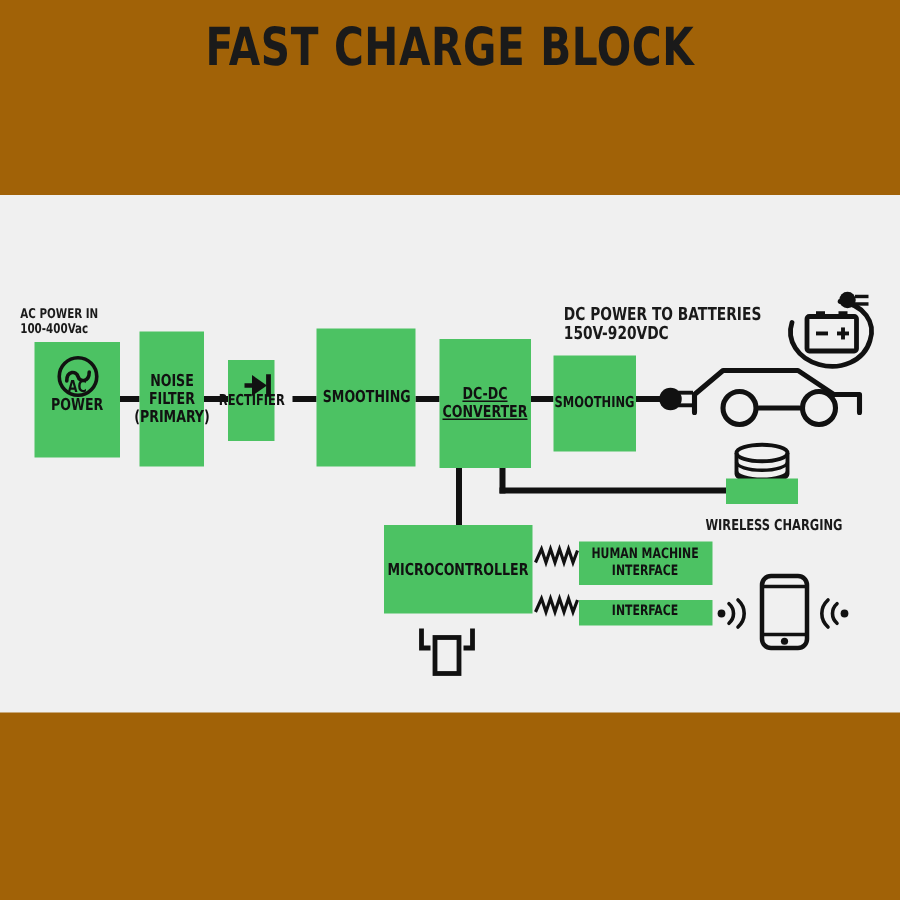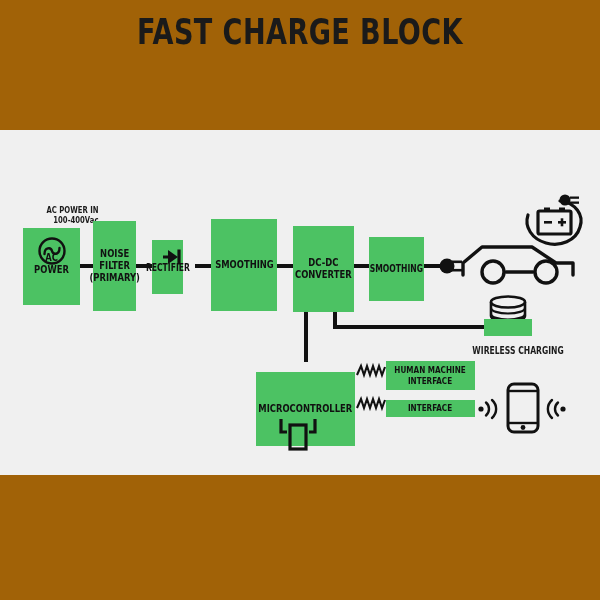--- a/index.html
+++ b/index.html
@@ -64,21 +64,21 @@
     transform: scaleX(0.85);
     white-space: pre-line;
   }
 
   
   .cap {
     position: absolute;
     color: #1a1a1a;
     font-weight: bold;
     font-family: "Liberation Sans Narrow", "DejaVu Sans Condensed", "Liberation Sans", sans-serif;
-    text-align: right;
+    text-align: left;
     line-height: 1.1;
     white-space: pre-line;
   }
   .cap span { display: block; transform: scaleX(0.85); }
 
   
   .wire {
     position: absolute;
     background: #111111;
   }
@@ -92,20 +92,24 @@
 <div id="stage">
   <div id="panel"></div>
 
   <div id="title">FAST CHARGE BLOCK</div>
 
   <div class="cap" style="left:6px; top:196px; width:100px; font-size:9px;">
     <span>AC POWER IN
 100-400Vac</span>
   </div>
 
+  <div class="cap" style="left:362px; top:190px; width:185px; font-size:12px;">
+    <span>DC POWER TO BATTERIES
+150V-920VDC</span>
+  </div>
 
   <div class="cap" style="left:462px; top:334px; width:110px; font-size:10px;">
     <span>WIRELESS CHARGING</span>
   </div>
 
   <div class="wire" style="left:80px;  top:264px; width:13px;  height:4px;"></div>
   <div class="wire" style="left:136px; top:264px; width:16px;  height:4px;"></div>
   <div class="wire" style="left:195px; top:264px; width:16px;  height:4px;"></div>
   <div class="wire" style="left:277px; top:264px; width:16px;  height:4px;"></div>
   <div class="wire" style="left:354px; top:264px; width:15px;  height:4px;"></div>
@@ -140,21 +144,21 @@
         <path d="M18 2.5 V17.5" stroke="#111" stroke-width="3.2" stroke-linecap="butt"></path>
       </svg>
     </span>
     <span class="lbl">RECTIFIER</span>
   </div>
 
   <div class="blk" style="left:211px; top:219px; width:66px; height:92px; font-size:11px;">
     <span class="lbl">SMOOTHING</span>
   </div>
 
-  <div class="blk" style="left:293px; top:226px; width:61px; height:86px; font-size:11px;">
+  <div class="blk" style="left:293px; top:226px; width:61px; height:86px; font-size:11px;text-decoration:underline;">
     <span class="lbl">DC-DC
 CONVERTER</span>
   </div>
 
   <div class="blk" style="left:369px; top:237px; width:55px; height:64px; font-size:10px;">
     <span class="lbl">SMOOTHING</span>
   </div>
 
   <span class="ic" style="left:438px; top:254px;">
     <svg width="26" height="24" viewBox="0 0 26 24">
@@ -195,21 +199,21 @@
       <path d="M4 7 V21 C4 24, 11.6 26.5, 21 26.5 C30.4 26.5, 38 24, 38 21 V7" fill="none" stroke="#111" stroke-width="2.6"></path>
       <path d="M4 13 C4 16, 11.6 18.5, 21 18.5 C30.4 18.5, 38 16, 38 13" fill="none" stroke="#111" stroke-width="2.2"></path>
       <path d="M4 19 C4 22, 11.6 24.5, 21 24.5 C30.4 24.5, 38 22, 38 19" fill="none" stroke="#111" stroke-width="2.2"></path>
     </svg>
   </span>
 
   <div class="blk" style="left:484px; top:319px; width:48px; height:17px;">
     <span class="lbl"></span>
   </div>
 
-  <div class="blk" style="left:256px; top:372px; width:99px; height:74px; font-size:11px;">
+  <div class="blk" style="left:256px; top:350px; width:99px; height:59px; font-size:11px;">
     <span class="lbl">MICROCONTROLLER</span>
   </div>
 
   <span class="ic" style="left:274px; top:419px;">
     <svg width="48" height="32" viewBox="0 0 48 32">
       <rect x="16" y="6" width="16" height="24" fill="none" stroke="#111" stroke-width="3.2"></rect>
       <path d="M7 0 V13 H13" fill="none" stroke="#111" stroke-width="3.2"></path>
       <path d="M41 0 V13 H35" fill="none" stroke="#111" stroke-width="3.2"></path>
     </svg>
   </span>

